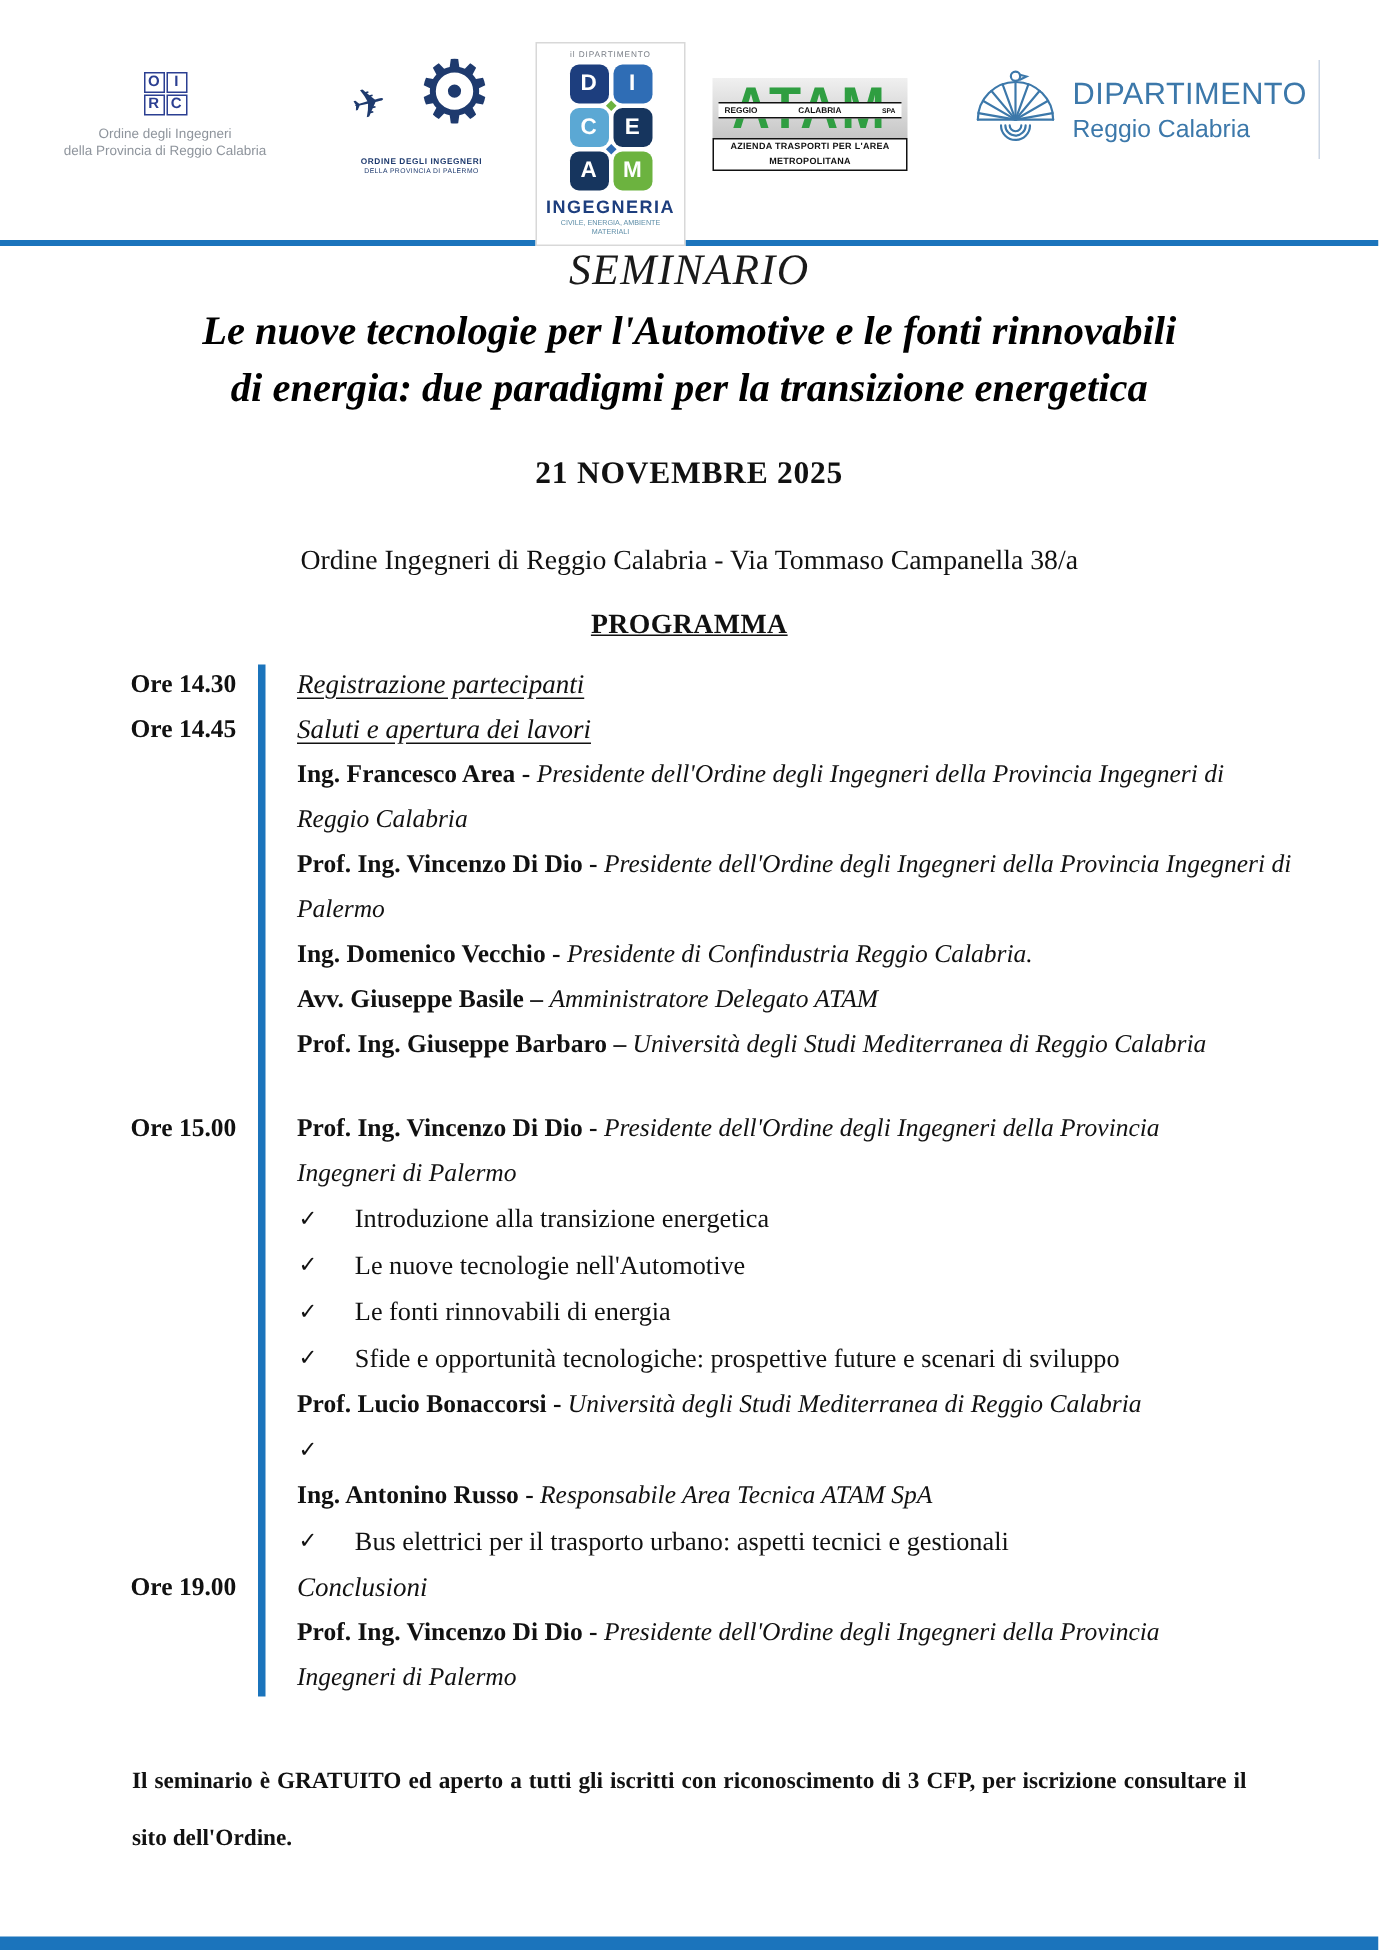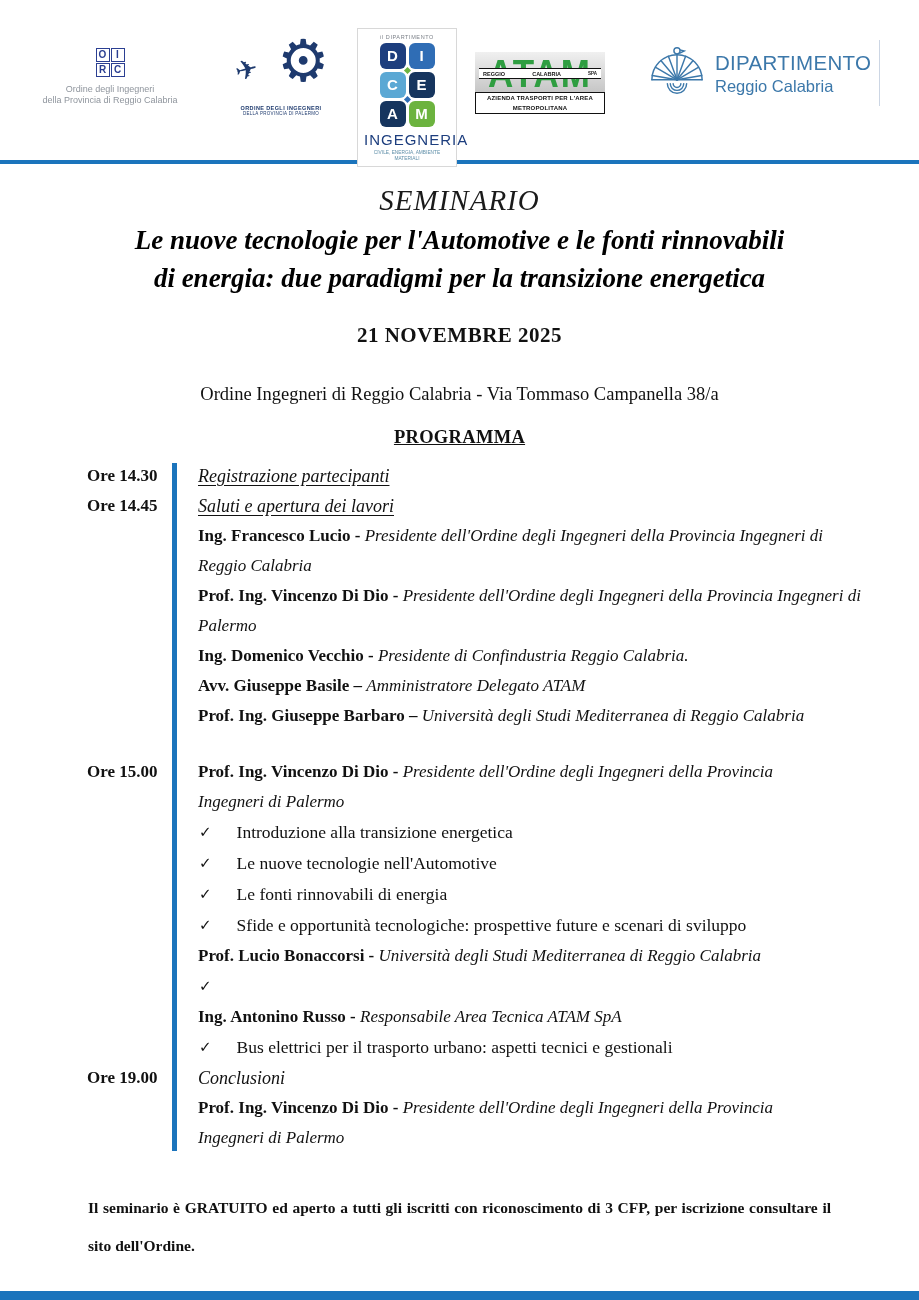--- a/index.html
+++ b/index.html
@@ -35,21 +35,21 @@
     font-family:"Liberation Sans",sans-serif;font-weight:bold;font-size:15px;line-height:26px;}
   .tile.c1{background:var(--diceam-navy,#1d3e7e);}
   .tile.c2{background:var(--diceam-steel,#2f6db5);}
   .tile.c3{background:var(--diceam-light,#5ba8d4);}
   .tile.c4{background:var(--diceam-dark,#16355e);}
   .tile.c5{background:var(--diceam-dark,#16355e);}
   .tile.c6{background:var(--diceam-green,#6cb33f);}
   .dmd{position:absolute;width:5px;height:5px;transform:rotate(45deg);background:var(--diceam-green,#6cb33f);}
   .dmd.d1{left:25px;top:25px;}
   .dmd.d2{left:25px;top:54px;background:var(--diceam-steel,#2f6db5);}
-  .diceam-name{margin-top:4px;font-family:"Liberation Sans",sans-serif;font-weight:normal;font-size:15px;letter-spacing:1px;color:var(--diceam-navy,#1d3e7e);}
+  .diceam-name{margin-top:4px;font-family:"Liberation Sans",sans-serif;font-weight:bold;font-size:12px;letter-spacing:1px;color:var(--diceam-navy,#1d3e7e);}
   .diceam-cap{margin-top:2px;font-family:"Liberation Sans",sans-serif;font-size:4.8px;line-height:6px;color:#5e8ea8;}
   
   .atam{left:475px;top:52px;width:130px;}
   .atam-box{position:relative;height:40px;background:linear-gradient(180deg,#f0f0f0,#c6c6c6);
     display:flex;align-items:center;justify-content:center;overflow:hidden;}
   .atam-name{font-family:"Liberation Sans",sans-serif;font-weight:bold;font-size:35px;line-height:35px;
     letter-spacing:2px;color:var(--atam-green,#2f9e41);transform:scaleY(1.12);}
   .atam-band{position:absolute;left:4px;right:4px;top:16px;height:9px;background:#fff;
     border-top:1.5px solid #111;border-bottom:1.5px solid #111;
     display:flex;justify-content:space-between;align-items:center;padding:0 4px;
@@ -58,21 +58,21 @@
   .atam-cap{background:#fff;border:1px solid #111;text-align:center;
     font-family:"Liberation Sans",sans-serif;font-weight:bold;font-size:6px;line-height:10px;color:#111;letter-spacing:.2px;}
   
   .conf{left:648px;top:40px;width:228px;display:flex;align-items:center;}
   .conf-eagle{flex:none;}
   .conf-text{margin-left:9px;}
   .conf-name{font-family:"Liberation Sans",sans-serif;font-size:20.5px;color:var(--confindustria-blue,#3c78aa);letter-spacing:.3px;}
   .conf-sub{font-family:"Liberation Sans",sans-serif;font-size:16.5px;color:var(--confindustria-blue,#3c78aa);margin-top:2px;}
   .conf-divider{width:1px;height:66px;background:#ccd6e4;margin-left:8px;flex:none;}
   
-  .kicker{margin-top:20px;text-align:center;font-style:italic;font-size:29px;letter-spacing:1px;color:#1a1a1a;}
+  .kicker{text-align:center;font-style:italic;font-size:29px;letter-spacing:1px;color:#1a1a1a;}
   .h-title{margin:4px 18px 0;text-align:center;font-style:italic;font-weight:bold;font-size:27px;line-height:38px;color:#000;}
   .date{margin-top:26px;text-align:center;font-weight:bold;font-size:21px;letter-spacing:.5px;}
   .venue{margin-top:36px;text-align:center;font-size:18.5px;}
   .prog-head{margin-top:22px;text-align:center;font-weight:bold;font-size:18.5px;letter-spacing:.3px;text-decoration:underline;}
   
   .program{position:relative;margin-top:13px;}
   .vbar{position:absolute;left:172px;top:2px;bottom:2px;width:5px;background:var(--accent-blue,#1b74bc);}
   .row{display:flex;}
   .row.gap{margin-top:26px;justify-content:center;}
   .time{flex:none;width:172px;box-sizing:border-box;padding-left:87px;
@@ -199,21 +199,21 @@
       </div>
 
       <div class="row">
         <div class="time">Ore 14.45</div>
         <div class="content"><span class="session u">Saluti e apertura dei lavori</span></div>
       </div>
 
       <div class="row">
         <div class="time"></div>
         <div class="content speaker">
-          <span class="spk-name">Ing. Francesco Lucio -</span>
+          <span class="spk-name">Ing. Francesco Area -</span>
           <span class="spk-role">Presidente dell'Ordine degli Ingegneri della Provincia Ingegneri di</span><br>
           <span class="spk-role">Reggio Calabria</span>
         </div>
       </div>
 
       <div class="row">
         <div class="time"></div>
         <div class="content speaker">
           <span class="spk-name">Prof. Ing. Vincenzo Di Dio -</span>
           <span class="spk-role">Presidente dell'Ordine degli Ingegneri della Provincia Ingegneri di</span><br>

